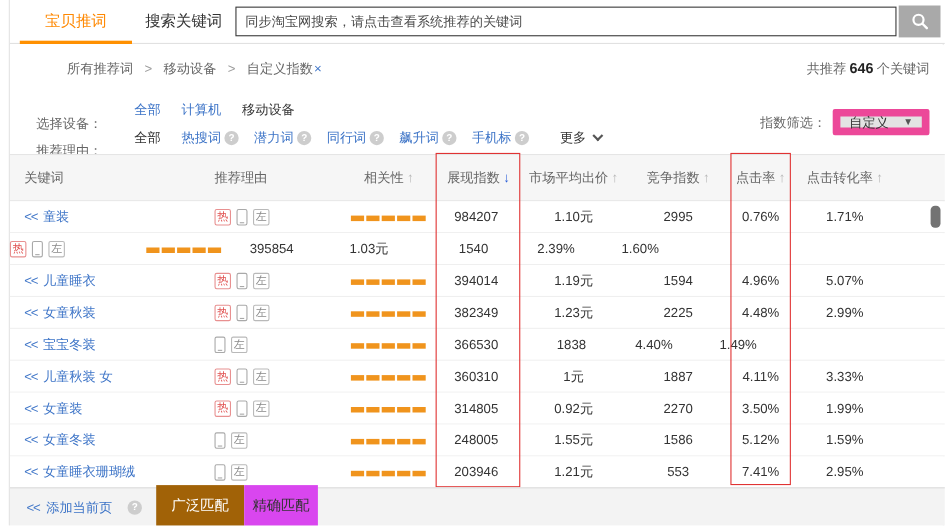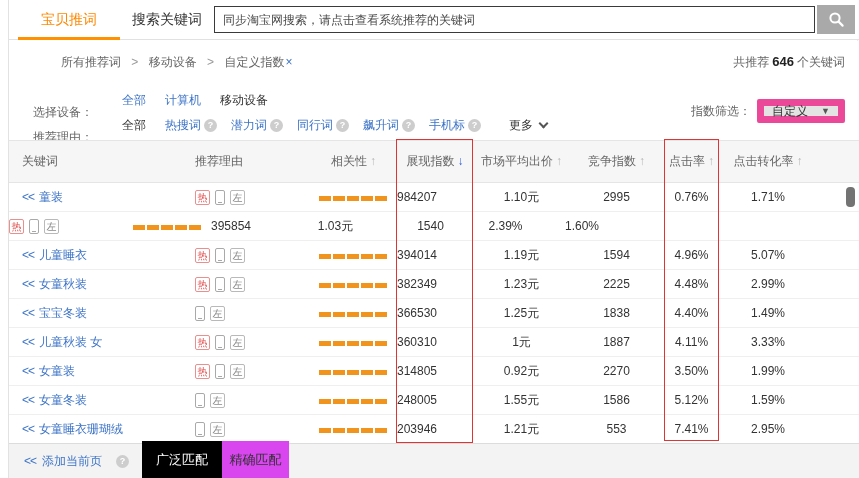--- a/index.html
+++ b/index.html
@@ -43,21 +43,21 @@
   .dd-btn .tri { font-size:9px; color:#555; }
 
   
   .thead { position:absolute; top:140px; left:9px; right:0; height:43px; background:#f6f6f6; border-top:1px solid #e5e5e5; border-bottom:1px solid #e5e5e5; display:flex; align-items:center; color:#666; }
   .tbody { position:absolute; top:183px; left:9px; right:0; }
   .tr { display:flex; align-items:center; height:29px; border-bottom:1px solid #efefef; background:#fff; }
   .td,.th { flex:none; }
   .c-kw { width:186px; padding-left:13px; text-align:left; }
   .c-reason { width:115px; display:flex; align-items:center; }
   .c-rel { width:87px; text-align:center; }
-  .c-imp { width:76px; text-align:left; padding-right:10px; }
+  .c-imp { width:76px; text-align:right; padding-right:20px; }
   .c-price { width:97px; text-align:center; }
   .c-comp { width:93px; text-align:center; }
   .c-ctr { width:57px; text-align:center; }
   .c-cvr { width:96px; text-align:center; }
   .th.c-imp,.th.c-price,.th.c-comp,.th.c-ctr,.th.c-cvr { text-align:center; padding-right:0; }
   .arr { font-weight:bold; margin-left:3px; }
   .arr-up { color:#b6b6b6; }
   .arr-down { color:#2b5fd9; }
   .kw { color:#3d74c7; text-decoration:none; font-size:12px; cursor:pointer; }
   .kw .pfx { margin-right:5px; letter-spacing:-1px; }
@@ -74,21 +74,21 @@
   .anno-imp { left:396px; top:139px; width:77px; height:304px; }
   .anno-ctr { left:664px; top:139px; width:55px; height:302px; }
   .sb-thumb { position:absolute; left:846px; top:187px; width:9px; height:20px; background:#737373; border-radius:4px; z-index:4; }
 
   
   .footer { position:absolute; left:9px; right:0; bottom:0; height:35px; background:#f3f3f3; border-top:1px solid #dcdcdc; display:flex; align-items:center; padding-left:15px; z-index:6; }
   .add-link { color:#3d74c7; text-decoration:none; cursor:pointer; }
   .add-link .pfx { margin-right:6px; letter-spacing:-1px; }
   .footer .q { margin:0 0 0 14px; }
   .match-group { position:absolute; left:133px; bottom:0; height:37px; display:flex; }
-  .btn-broad { width:80px; background:#000000; color:#fff; border:none; font-size:13px; cursor:pointer; font-family:inherit; }
+  .btn-broad { width:80px; background:#a16207; color:#fff; border:none; font-size:13px; cursor:pointer; font-family:inherit; }
   .btn-exact { width:67px; background:#d946ef; color:#333; border:none; font-size:13px; cursor:pointer; font-family:inherit; }
 </style>
 </head>
 <body>
 
 <div class="page">
   <div class="vline-left"></div>
   <div class="vline-right"></div>
 
   <div class="topbar">
@@ -260,21 +260,20 @@
           <span class="tag tag-left">左</span>
         </div>
       <div class="td c-rel"><span class="bars">
             <i></i>
             <i></i>
             <i></i>
             <i></i>
             <i></i>
           </span></div>
       <div class="td c-imp">366530</div>
-      <div class="td c-price">1.25元</div>
       <div class="td c-comp">1838</div>
       <div class="td c-ctr">4.40%</div>
       <div class="td c-cvr">1.49%</div>
     </div>
 
     <div class="tr">
       <div class="td c-kw"><a class="kw"><span class="pfx">&lt;&lt;</span><span>儿童秋装 女</span></a></div>
       <div class="td c-reason">
           <span class="tag tag-hot">热</span>
           <span class="tag tag-phone"></span>

